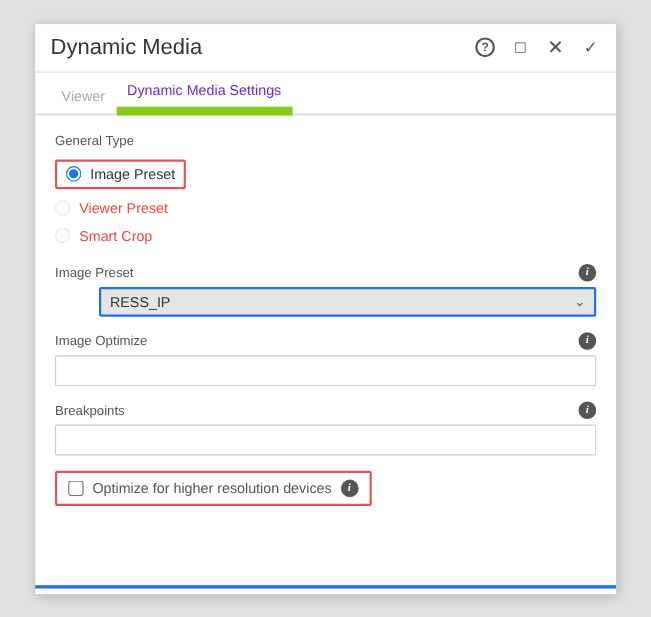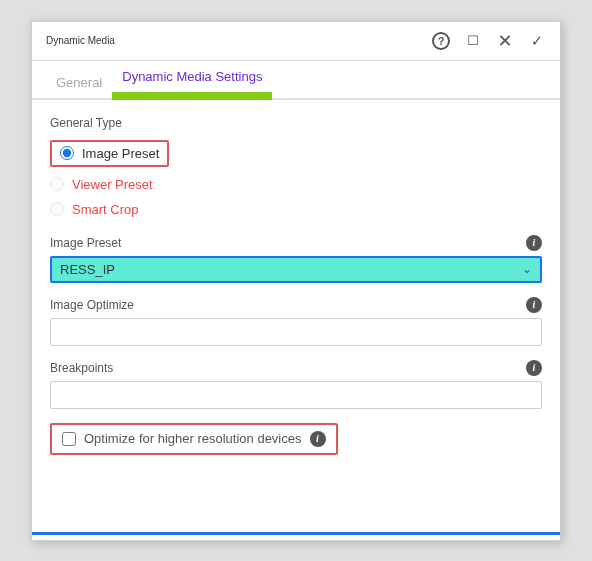--- a/index.html
+++ b/index.html
@@ -26,21 +26,21 @@
 
     .dialog-header {
       display: flex;
       align-items: center;
       padding: 10px 14px;
       border-bottom: 1px solid #ddd;
       background: #fff;
     }
 
     .dialog-title {
-      font-size: 10px;
+      font-size: 20px;
       font-weight: 500;
       color: #333;
       flex: 1;
     }
 
     .header-icons {
       display: flex;
       gap: 14px;
       align-items: center;
     }
@@ -170,24 +170,25 @@
       justify-content: center;
       cursor: pointer;
       font-style: italic;
       font-family: serif;
     }
 
     .field-select-wrapper {
       position: relative;
       border: 2px solid #1a73e8;
       border-radius: 2px;
-      background: #5eead4;
+      background: #e5e5e5;
       display: flex;
       align-items: center;
       padding: 4px 8px;
+      margin-left: 40px;
     }
 
     .field-select-value {
       flex: 1;
       font-size: 13px;
       color: #333;
       font-weight: 500;
     }
 
     .select-arrow {
@@ -244,21 +245,21 @@
     <span class="dialog-title">Dynamic Media</span>
     <div class="header-icons">
       <div class="header-icon circle-q">?</div>
       <div class="header-icon" style="font-size:13px;">☐</div>
       <div class="header-icon" style="font-size:18px; font-weight:300;">✕</div>
       <div class="header-icon" style="font-size:15px;">✓</div>
     </div>
   </div>
 
   <div class="tab-bar">
-    <div class="tab-item">General</div>
+    <div class="tab-item">Viewer</div>
     <div class="tab-item active">Dynamic Media Settings</div>
   </div>
 
   <div class="dialog-body">
 
     <div class="section-label">General Type</div>
 
     <div class="radio-group">
 
       <div class="radio-option highlighted">

